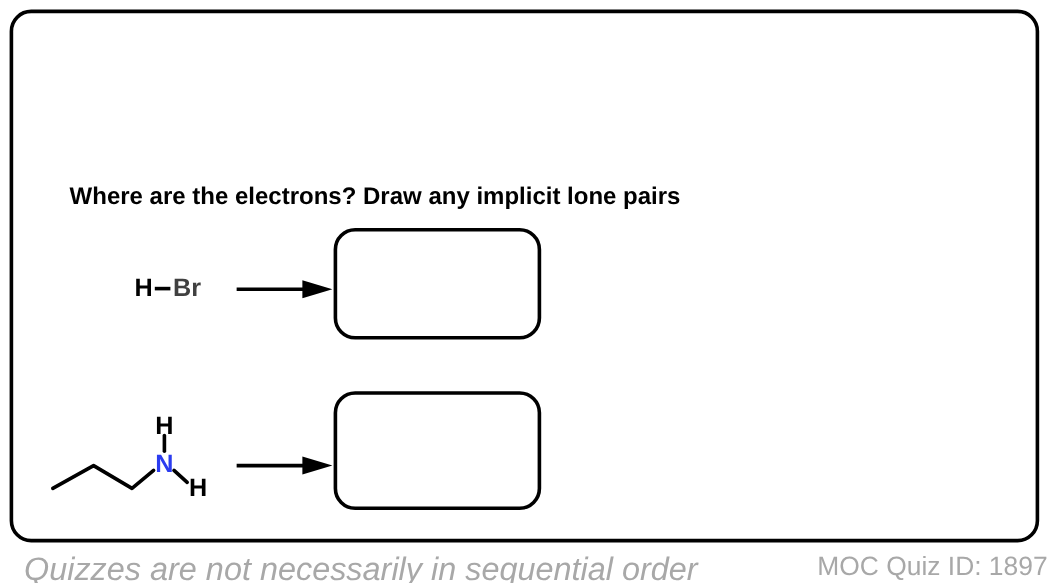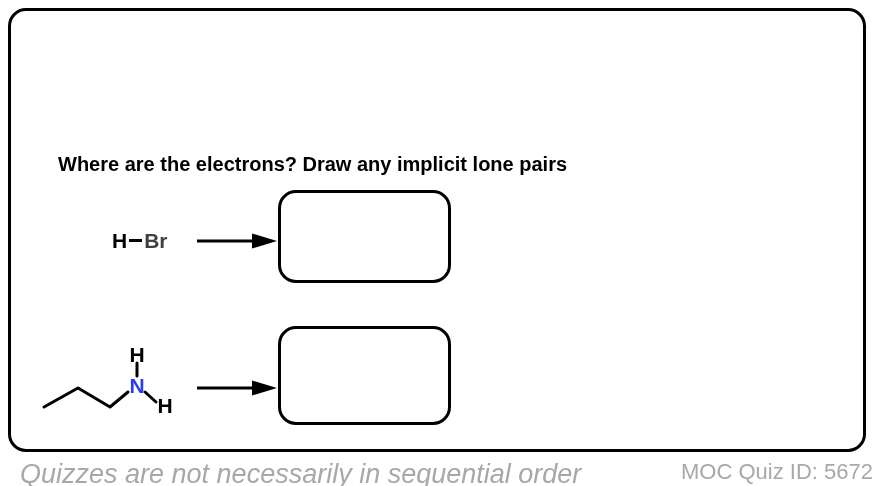--- a/index.html
+++ b/index.html
@@ -116,15 +116,15 @@
 
   <svg id="arrow-2" class="arrow-svg" viewBox="0 0 80 16" xmlns="http://www.w3.org/2000/svg">
     <line x1="0" y1="8" x2="60" y2="8" stroke="#000" stroke-width="3"></line>
     <polygon points="55,0.5 80,8 55,15.5" fill="#000"></polygon>
   </svg>
 
   <div id="answer-box-2" class="answer-box"></div>
 
   <div class="footer-note">Quizzes are not necessarily in sequential order</div>
 
-  <div class="footer-quiz-id">MOC Quiz ID: 5672</div>
+  <div class="footer-quiz-id">MOC Quiz ID: 1897</div>
 
 </div>
 
 </body></html>

